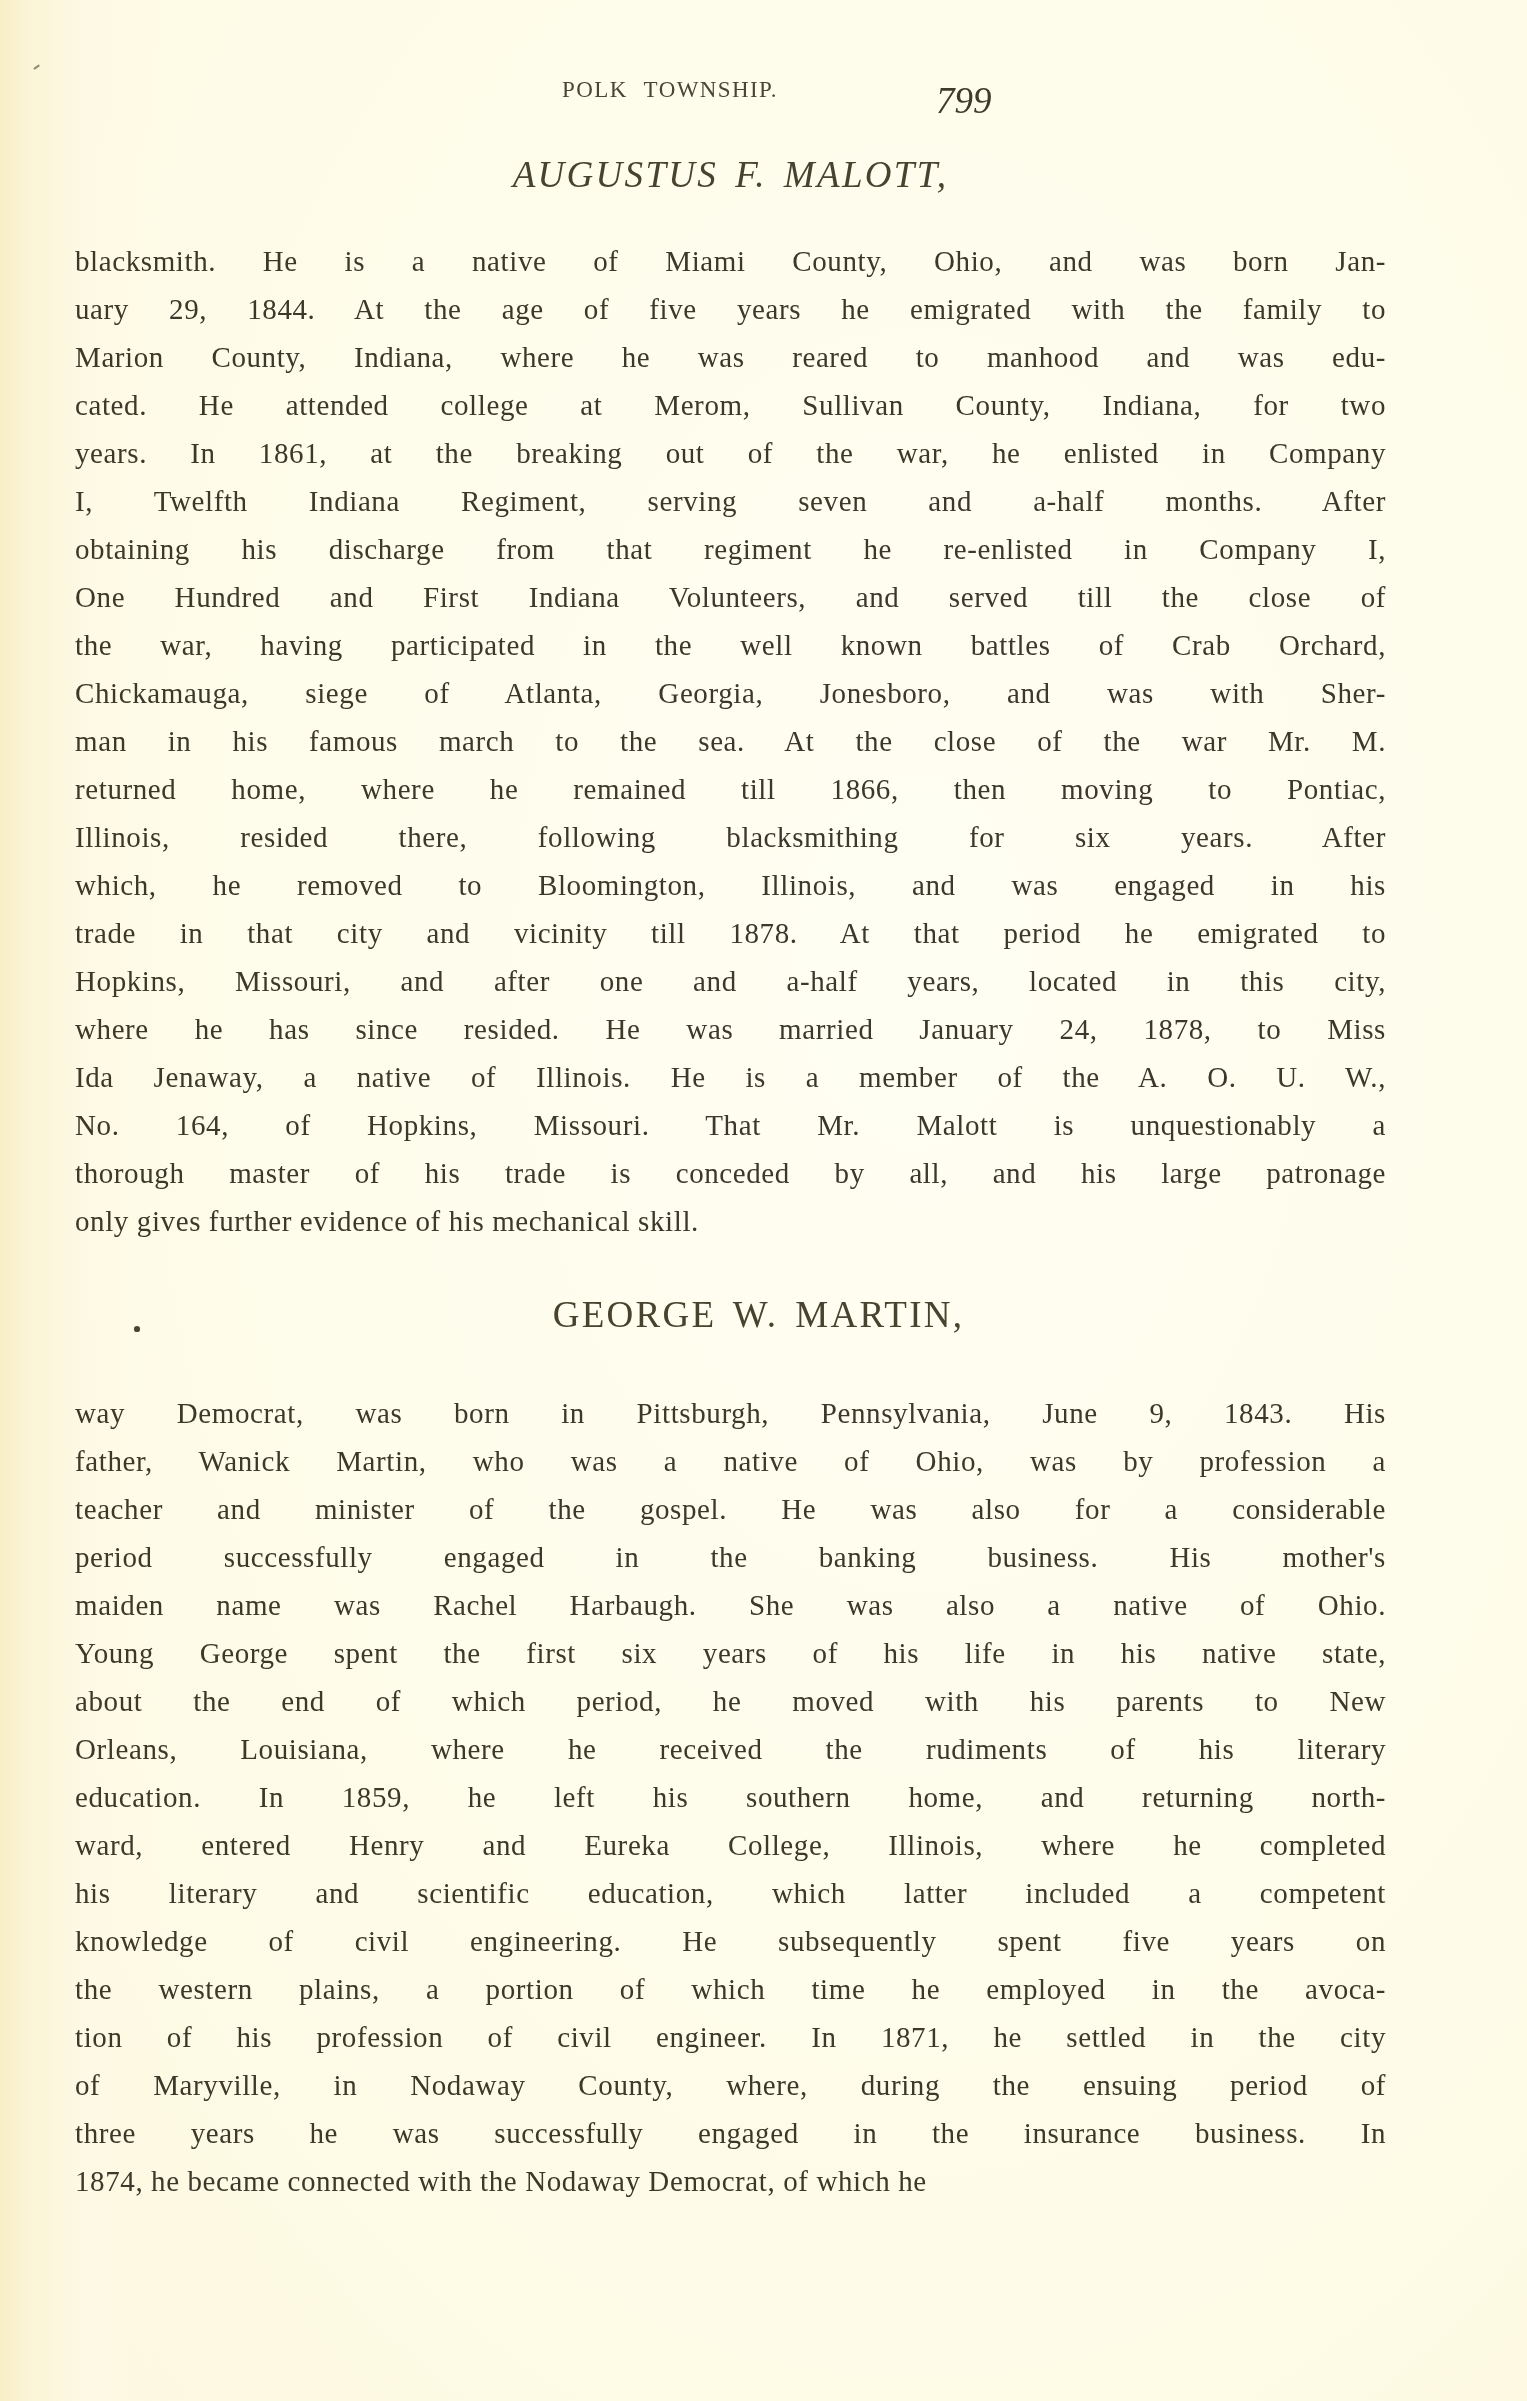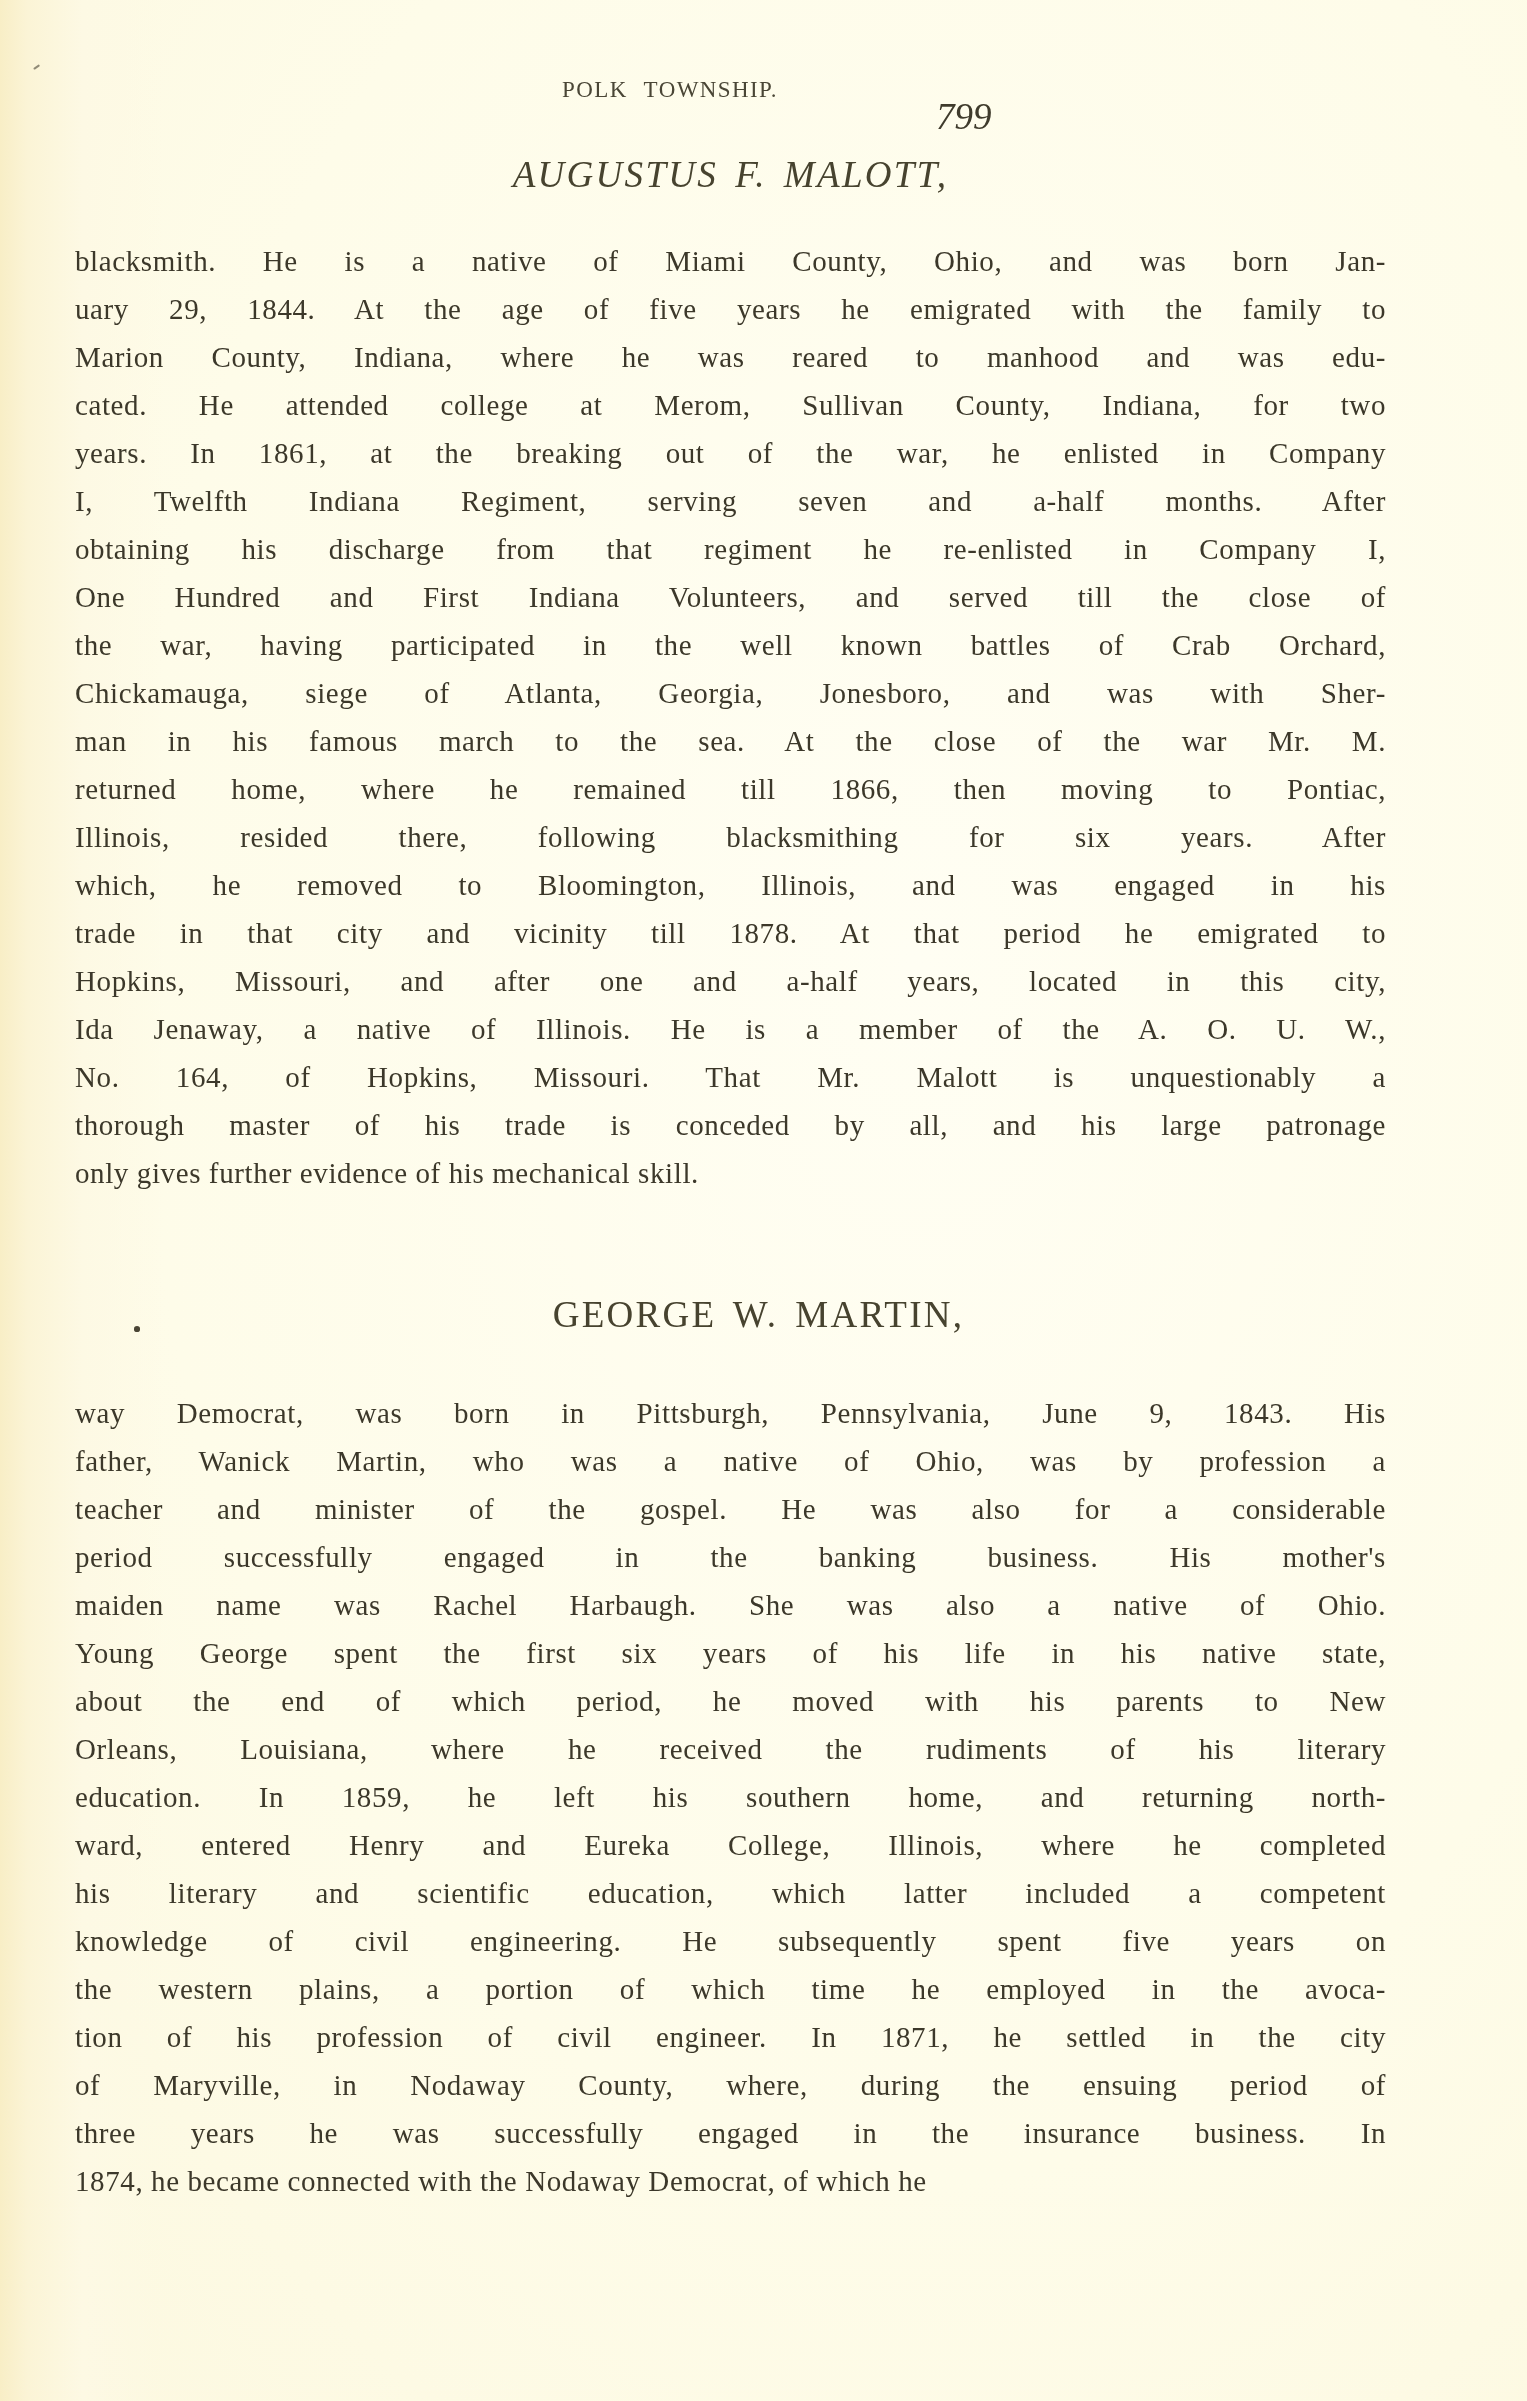--- a/index.html
+++ b/index.html
@@ -40,21 +40,21 @@
       top: 77px;
       font-size: 23px;
       letter-spacing: 1.4px;
       word-spacing: 9.2px;
       color: #4a4636;
       white-space: nowrap;
     }
     .page-number {
       position: absolute;
       left: 936px;
-      top: 95px;
+      top: 79px;
       font-size: 37px;
       font-style: italic;
       color: #3f3b2c;
       white-space: nowrap;
     }
     .entry-heading {
       position: absolute;
       left: 0;
       width: 1461px;
       text-align: center;
@@ -114,20 +114,21 @@
       <span class="line">obtaining his discharge from that regiment he re-enlisted in Company I,</span>
       <span class="line">One Hundred and First Indiana Volunteers, and served till the close of</span>
       <span class="line">the war, having participated in the well known battles of Crab Orchard,</span>
       <span class="line">Chickamauga, siege of Atlanta, Georgia, Jonesboro, and was with Sher-</span>
       <span class="line">man in his famous march to the sea.  At the close of the war Mr. M.</span>
       <span class="line">returned home, where he remained till 1866, then moving to Pontiac,</span>
       <span class="line">Illinois, resided there, following blacksmithing for six years.  After</span>
       <span class="line">which, he removed to Bloomington, Illinois, and was engaged in his</span>
       <span class="line">trade in that city and vicinity till 1878.  At that period he emigrated to</span>
       <span class="line">Hopkins, Missouri, and after one and a-half years, located in this city,</span>
+      <span class="line">where he has since resided.  He was married January 24, 1878, to Miss</span>
       <span class="line">Ida Jenaway, a native of Illinois.  He is a member of the A. O. U. W.,</span>
       <span class="line">No. 164, of Hopkins, Missouri.  That Mr. Malott is unquestionably a</span>
       <span class="line">thorough master of his trade is conceded by all, and his large patronage</span>
       <span class="line last">only gives further evidence of his mechanical skill.</span>
     </div>
 
   <h2 class="entry-heading h2">GEORGE W. MARTIN,</h2>
   <div class="body-block s2" id="body-1">
       <span class="line">way Democrat, was born in Pittsburgh, Pennsylvania, June 9, 1843.  His</span>
       <span class="line">father, Wanick Martin, who was a native of Ohio, was by profession a</span>

